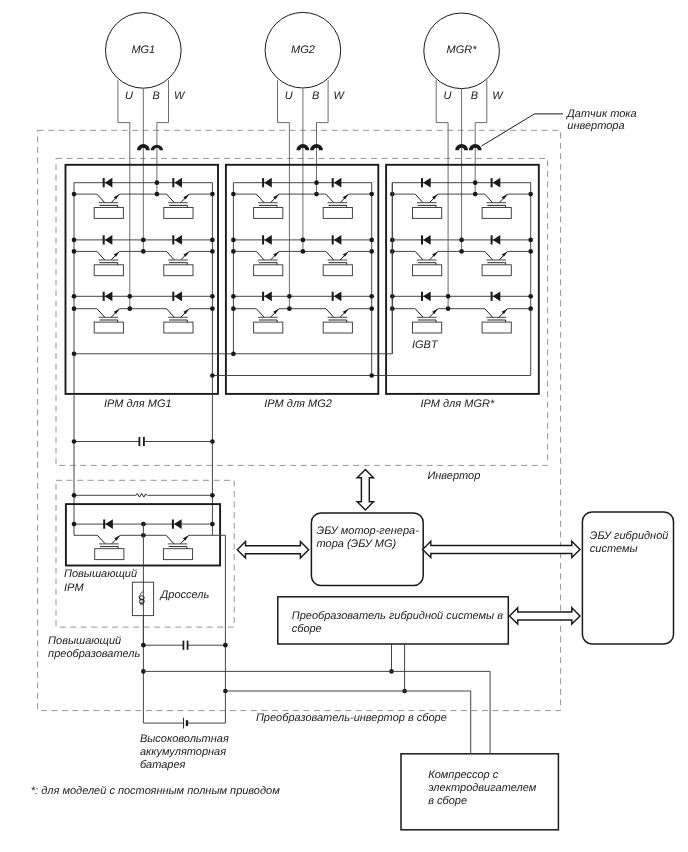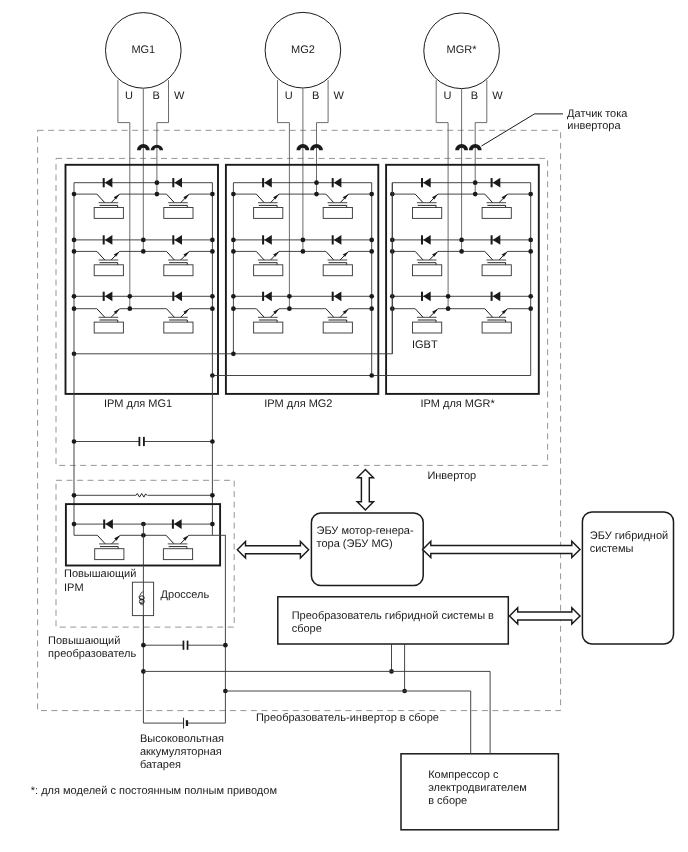--- a/index.html
+++ b/index.html
@@ -1,19 +1,19 @@
 <!DOCTYPE html>
 <html><head>
 <meta charset="utf-8">
 <title>Преобразователь-инвертор в сборе</title>
 <style>
   html,body{margin:0;padding:0;background:#ffffff;}
   body{width:688px;height:852px;overflow:hidden;
        font-family:"Liberation Sans",sans-serif;}
-  #stage{position:relative;width:688px;height:852px;background:#ffffff;overflow:hidden;}
+  #stage{position:relative;width:688px;height:852px;background:#ffffff;overflow:hidden;font-style:italic;}
   svg#wiring-diagram{display:block;shape-rendering:geometricPrecision;
        text-rendering:geometricPrecision;-webkit-font-smoothing:antialiased;}
   svg#wiring-diagram text{font-family:"Liberation Sans",sans-serif;fill:#1a1a1a;}
 </style>
 </head>
 <body>
 
 <div id="stage">
 <svg id="wiring-diagram" width="688" height="852" viewBox="0 0 688 852" xmlns="http://www.w3.org/2000/svg">
 <rect x="37.6" y="130.3" width="523.0" height="580.3" fill="none" stroke="#939598" stroke-width="1" stroke-dasharray="6,4.5"></rect>

